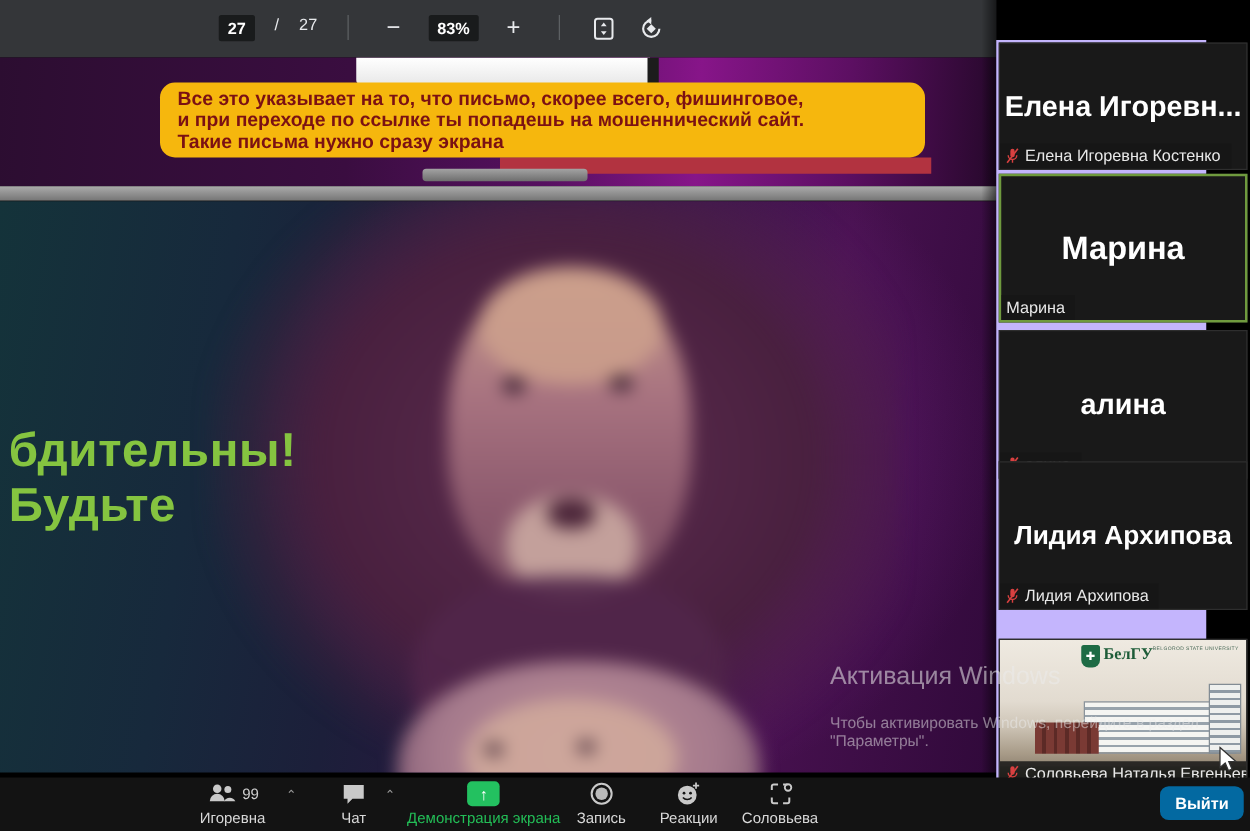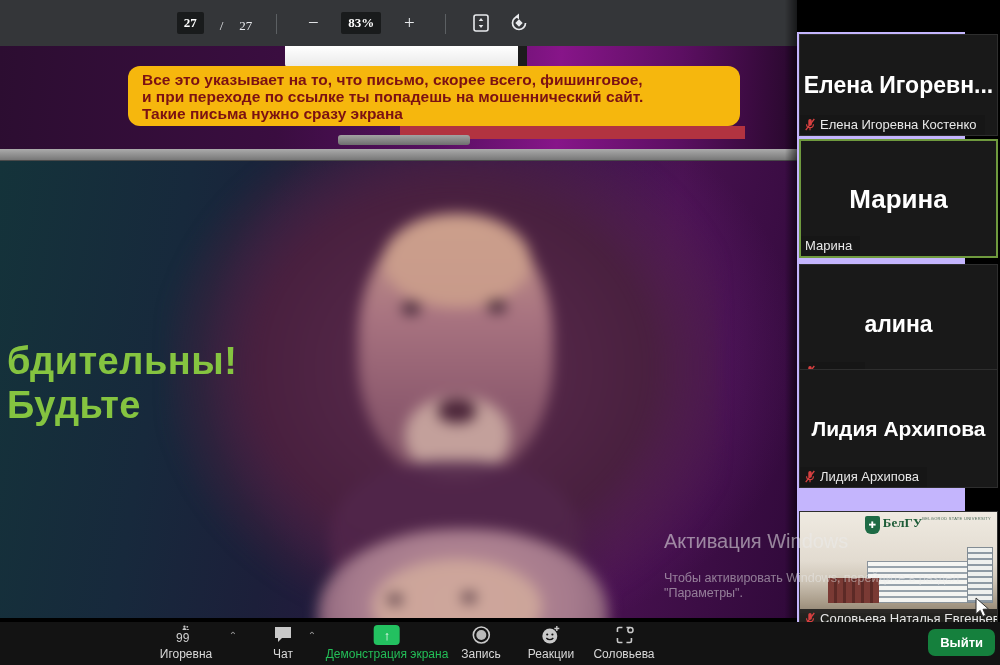--- a/index.html
+++ b/index.html
@@ -8,21 +8,21 @@
   .app { position:relative; width:1000px; height:665px; background:#000; }
 
   
   .main-area { position:absolute; left:0; top:0; width:797px; height:622px; background:#000; }
   .main-area::after { content:""; position:absolute; right:0; top:0; width:12px; height:100%;
     background:linear-gradient(90deg, rgba(0,0,0,0), rgba(0,0,0,.55)); pointer-events:none; }
 
   
   .pdf-toolbar { position:absolute; left:0; top:0; width:797px; height:46px; background:#343639;
     display:flex; align-items:center; justify-content:center; color:#e8eaed; }
-  .pdf-toolbar .grp { display:flex; align-items:flex-end; gap:16px; margin-left:-90px;font-family:Liberation Serif, serif; }
+  .pdf-toolbar .grp { display:flex; align-items:flex-start; gap:16px; margin-left:-90px; }
   .valbox { background:#191b1c; color:#fff; font-size:13px; font-weight:bold;
     padding:3px 7px; border-radius:2px; min-width:26px; text-align:center; }
   .slash { font-size:13px; color:#e8eaed; }
   .vdiv { width:1px; height:20px; background:#5c6063; margin:0 8px; }
   .tbtn { font-size:19px; color:#e8eaed; width:24px; text-align:center; cursor:default; }
   .ticon { width:22px; height:22px; display:flex; align-items:center; justify-content:center; }
 
   
   .slide-prev { position:absolute; left:0; top:46px; width:797px; height:103px;
     background:linear-gradient(93deg,#2c0d31 0%,#3a0d40 35%,#561060 55%,#871589 70%,#5c0f62 85%,#26082b 100%);
@@ -105,27 +105,27 @@
   .uni-logo-txt { display:flex; }
   .uni-logo-name { color:#1d5c38; font-weight:bold; font-size:13px; font-family:"Liberation Serif",serif; line-height:13px; }
   .uni-logo-sub { color:#4a6a58; font-size:4px; letter-spacing:.3px; line-height:5px; }
 
   .mic-muted { width:12px; height:14px; flex:0 0 auto; }
 
   
   .bottom-bar { position:absolute; left:0; top:622px; width:1000px; height:43px; background:#131313; z-index:20; }
   .bb-item { position:absolute; top:3px; transform:translateX(-50%); display:flex; flex-direction:column;
     align-items:center; gap:2px; color:#d8d8d8; font-size:12px; white-space:nowrap; }
-  .bb-item .ic { height:20px; display:flex; align-items:flex-start;flex-direction:column; }
+  .bb-item .ic { height:20px; display:flex; align-items:center; }
   .bb-badge { font-size:12px; color:#cfcfcf; margin-left:3px; }
   .bb-chev { position:absolute; top:8px; color:#9a9a9a; font-size:10px; transform:translateX(-50%); }
   .share-ic { width:26px; height:20px; background:#23c160; border-radius:4px; display:flex;
     align-items:center; justify-content:center; color:#fff; font-size:13px; font-weight:bold; }
   .green-label { color:#23be57; }
-  .leave-btn { position:absolute; right:5px; top:7px; background:#15803d; color:#fff; font-weight:bold;
+  .leave-btn { position:absolute; right:5px; top:7px; background:#0369a1; color:#fff; font-weight:bold;
     font-size:13px; padding:6px 12px; border-radius:7px; border:none; }
 
   
   .watermark { position:absolute; left:664px; top:530px; z-index:50; pointer-events:none; }
   .wm-title { font-size:20px; color:rgba(235,235,235,.55); font-weight:400; }
   .wm-line { font-size:12.5px; color:rgba(235,235,235,.5); margin-top:18px; line-height:15px; }
   .cursor { position:absolute; left:975px; top:597px; z-index:60; pointer-events:none; }
 </style>
 </head>
 <body>

